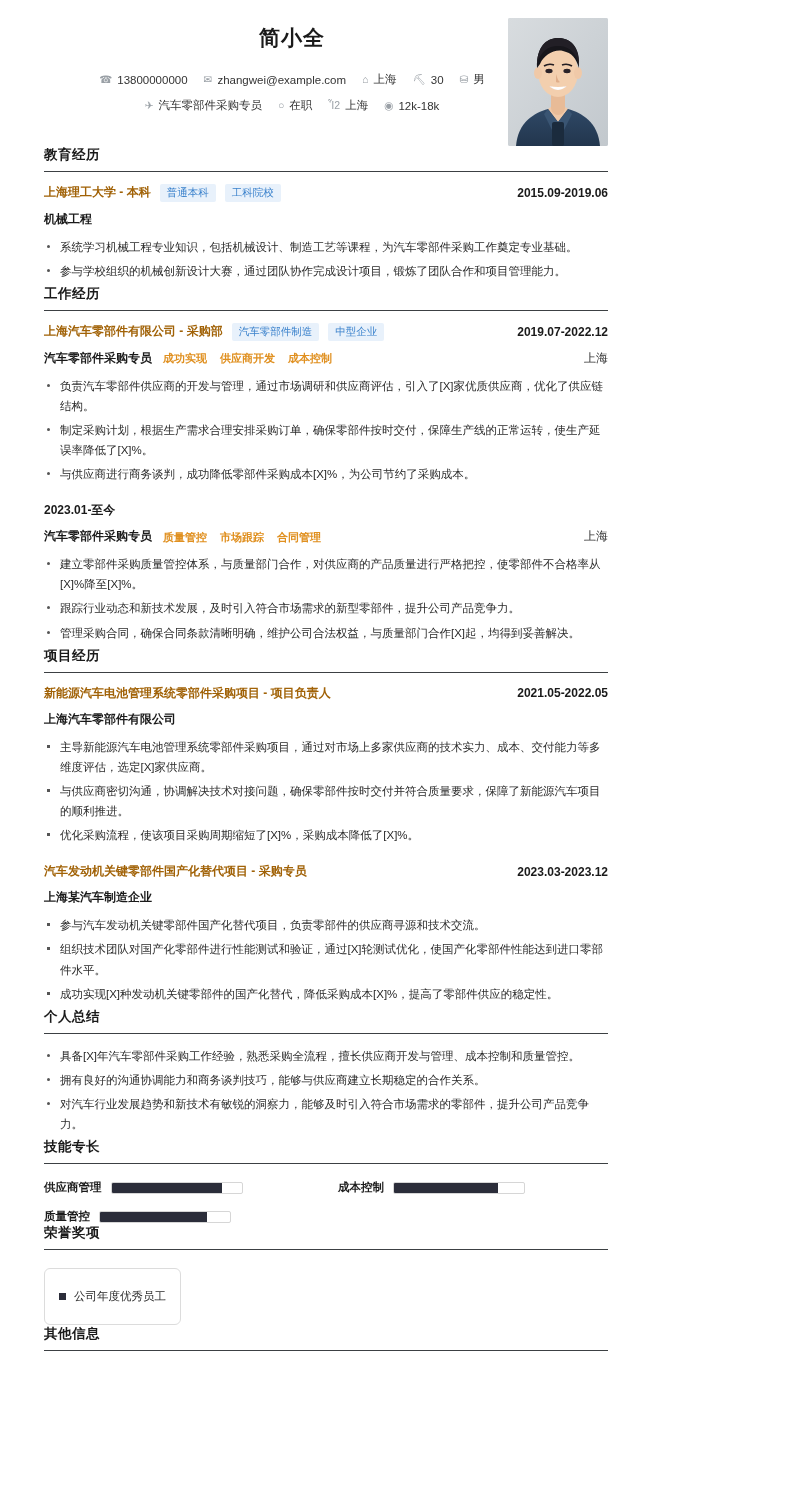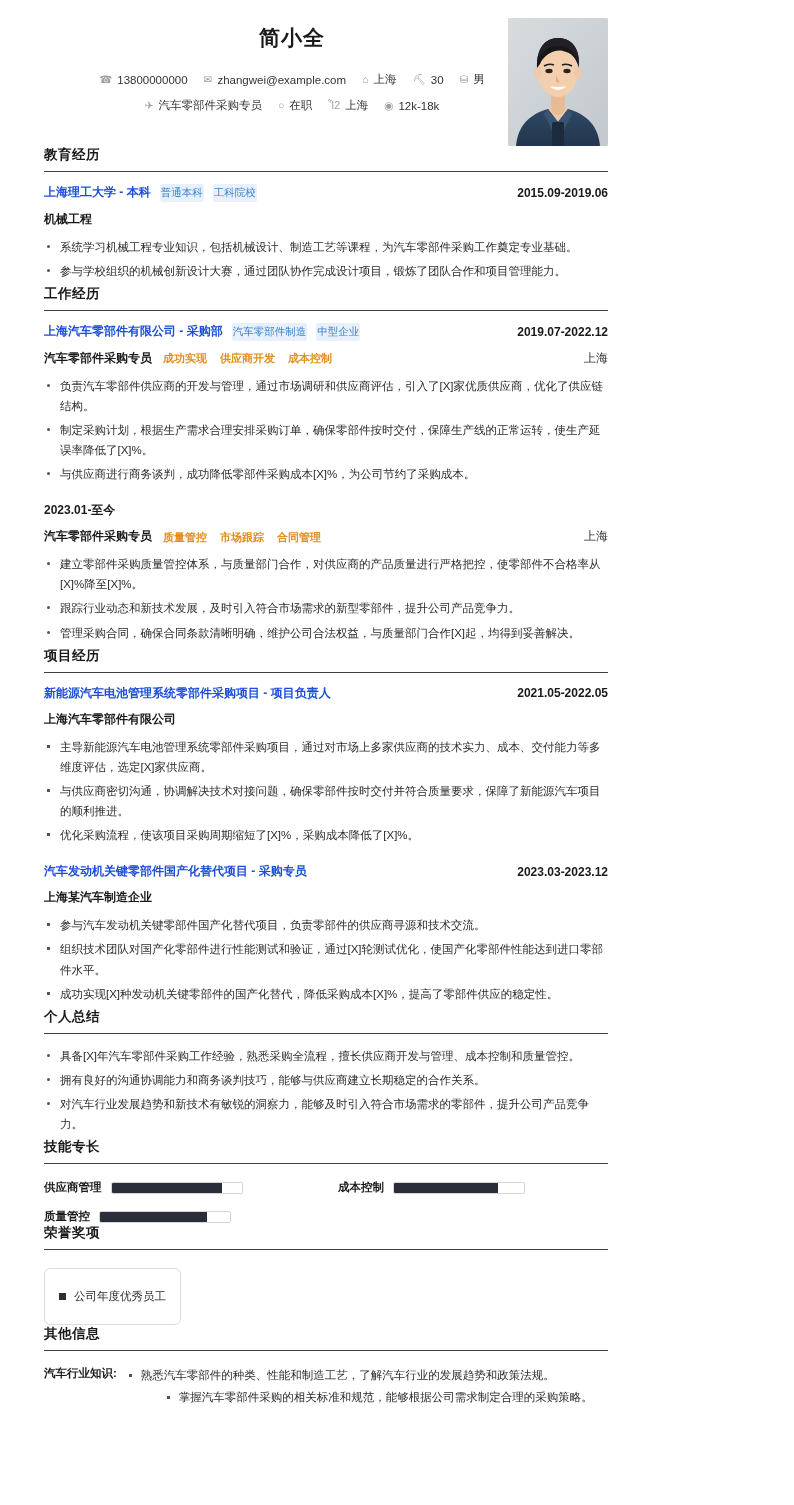--- a/index.html
+++ b/index.html
@@ -44,30 +44,30 @@
   .section-rule { height: 1px; background: #3c4043; width: 100%; }
   .section-body { padding-top: 12px; }
 
   .entry { margin-bottom: 4px; }
   .entry + .entry { margin-top: 18px; }
   .row {
     display: flex; align-items: center; justify-content: space-between;
     gap: 10px; margin-bottom: 9px;
   }
   .row-left { display: flex; align-items: center; gap: 9px; flex-wrap: wrap; }
-  .org { font-size: 12px; font-weight: 700; color: #1d4ed8; }
+  .org { font-size: 12px; font-weight: 700; color: #a16207; }
   .date { font-size: 12px; font-weight: 700; color: #1a1a1a; white-space: nowrap; }
   .loc { font-size: 12px; color: #333; white-space: nowrap; }
   .role { font-size: 12px; font-weight: 700; color: #1a1a1a; }
   .sub { font-size: 12px; font-weight: 700; color: #1a1a1a; margin-bottom: 9px; }
   .sub-plain { font-size: 12px; color: #1a1a1a; font-weight: 700; margin-bottom: 9px; }
 
   .tag-blue {
     display: inline-block; font-size: 10.5px; color: #3b82cc;
-    background: #e8f1fb; border-radius: 2px; padding: 2px 1px; line-height: 1.3;
+    background: #e8f1fb; border-radius: 2px; padding: 2px 7px; line-height: 1.3;
   }
   .tag-orange {
     display: inline-block; font-size: 11px; color: #e09020;
     font-weight: 700; padding: 1px 2px; line-height: 1.3;
   }
 
   ul.bullets { list-style: none; margin: 0; padding: 0; }
   ul.bullets li {
     position: relative; padding-left: 16px; font-size: 11.5px;
     line-height: 1.75; color: #2b2b2b; margin-bottom: 4px;
@@ -354,26 +354,15 @@
             <span class="sq"></span>
             <span>公司年度优秀员工</span>
           </div>
         </div>
     </div>
   </div>
 
   <div class="section">
     <div class="section-title">其他信息</div>
     <div class="section-rule"></div>
-    <div class="section-body" id="other-body">
-        <div class="other-row">
-          <div class="other-label">汽车行业知识:</div>
-          <div class="other-list">
-            <ul>
-              <li>熟悉汽车零部件的种类、性能和制造工艺，了解汽车行业的发展趋势和政策法规。</li>
-              <li>掌握汽车零部件采购的相关标准和规范，能够根据公司需求制定合理的采购策略。</li>
-            </ul>
-          </div>
-        </div>
-      </div>
   </div>
 
 </div>
 
 </body></html>

